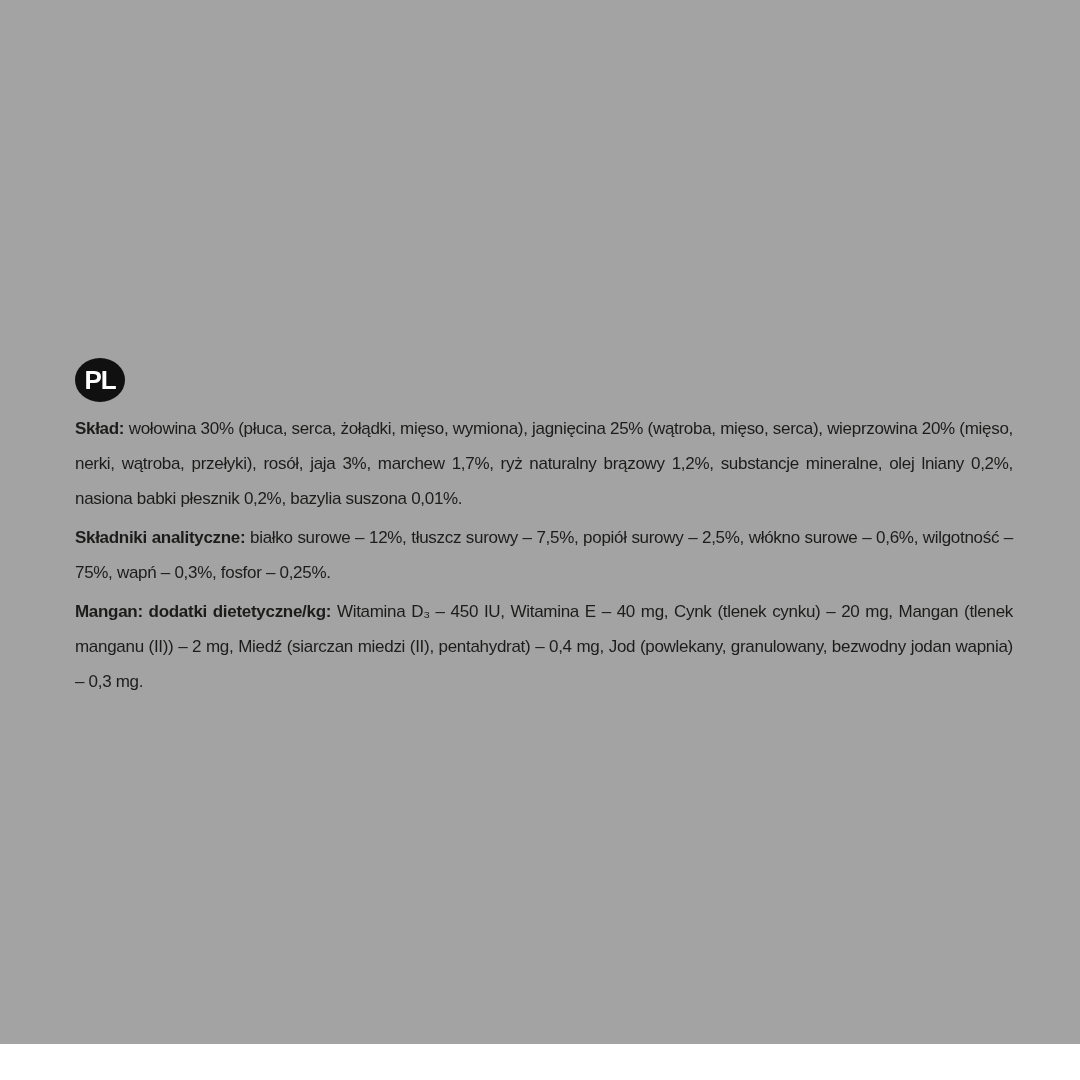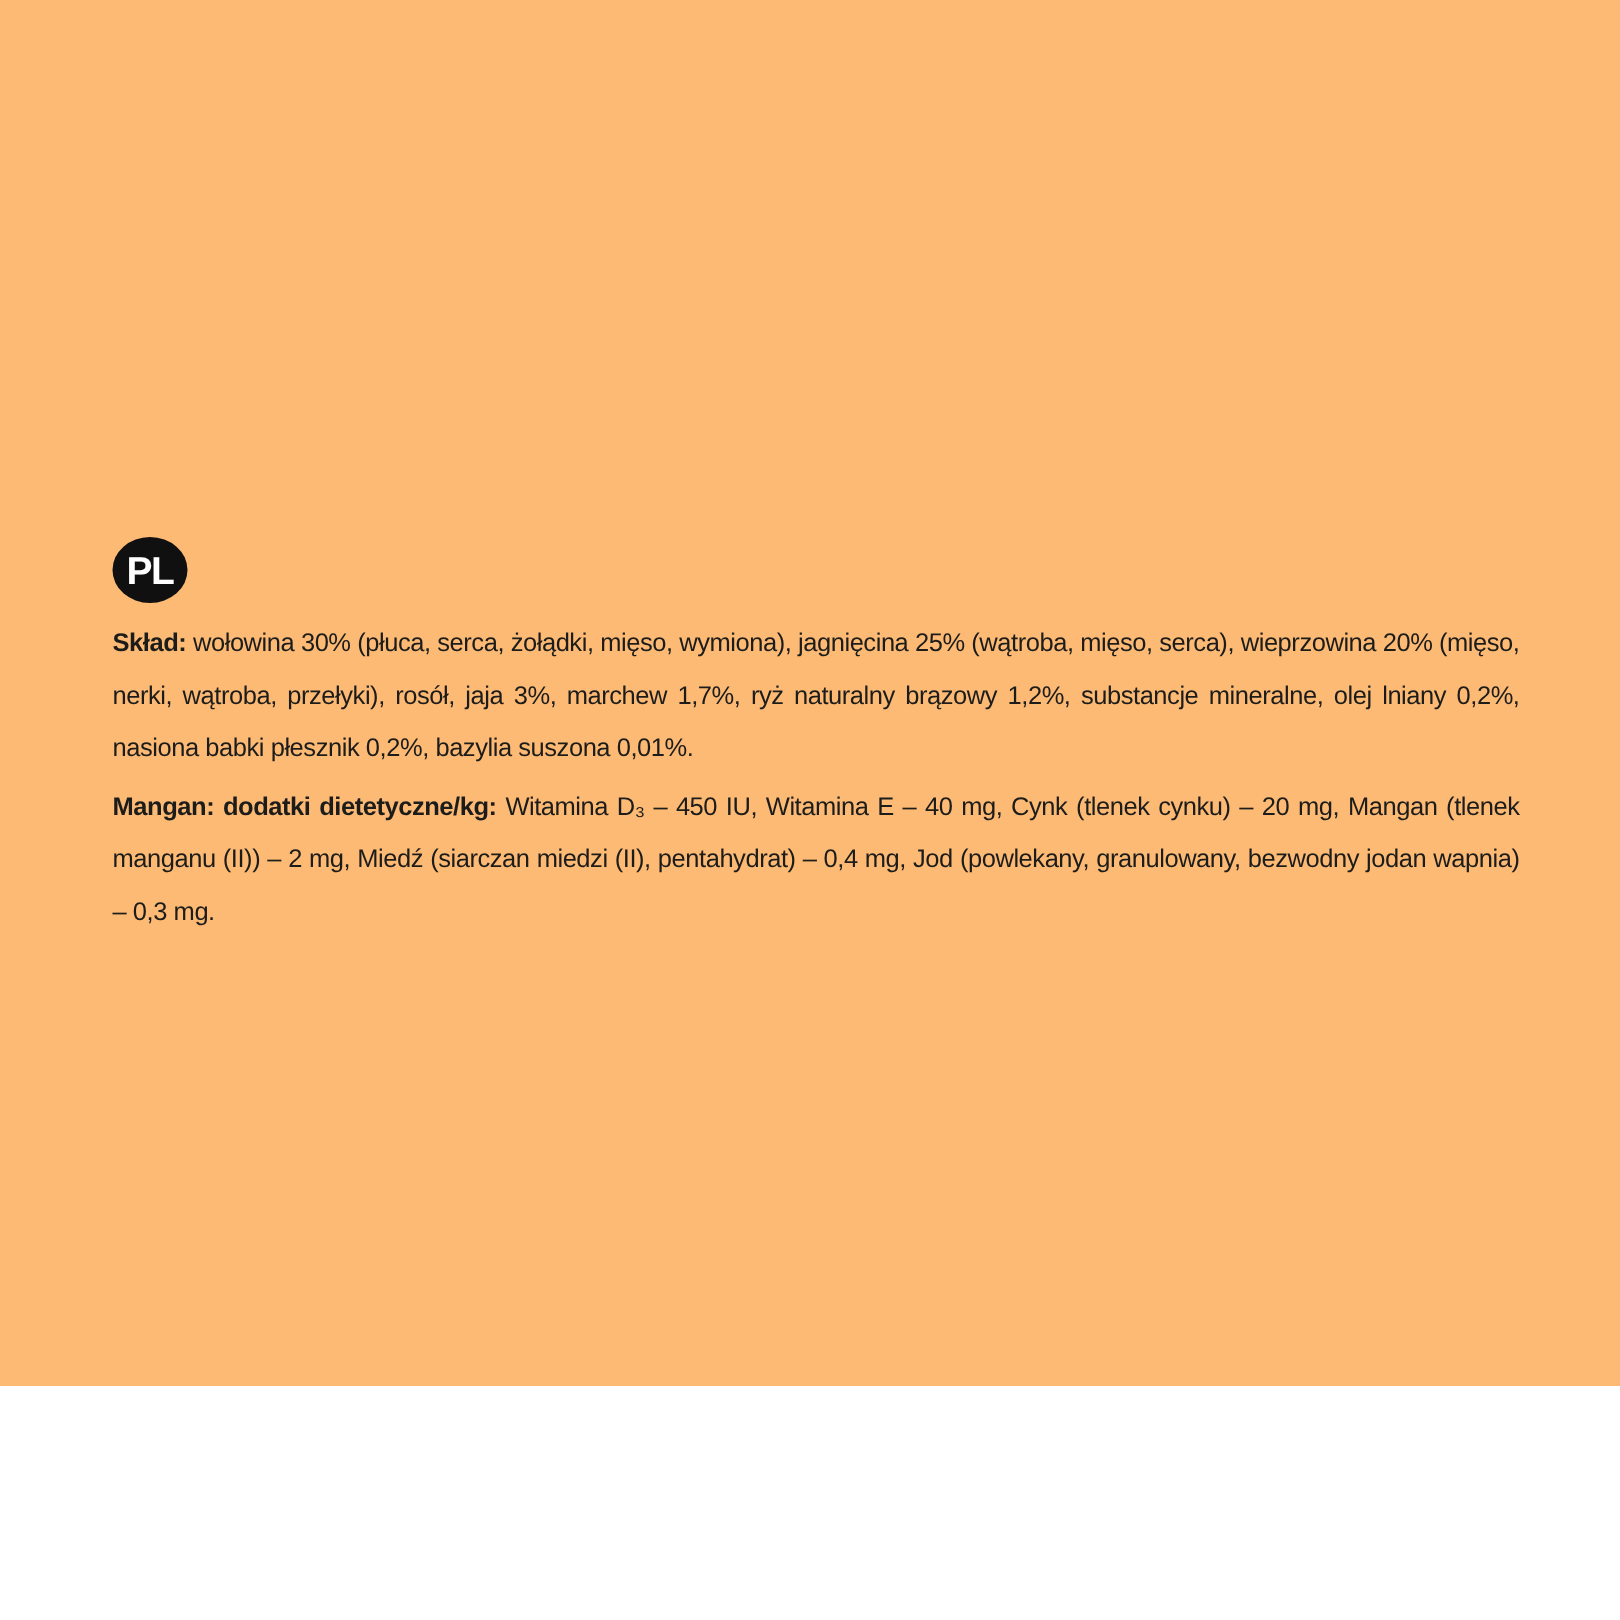--- a/index.html
+++ b/index.html
@@ -6,22 +6,22 @@
     margin: 0;
     padding: 0;
     width: 1080px;
     height: 1080px;
     background: #ffffff;
     font-family: "Liberation Sans", sans-serif;
   }
   .canvas {
     position: relative;
     width: 1080px;
-    height: 924px;
-    background: #fdba74;
+    height: 1044px;
+    background: #a3a3a3;
     overflow: hidden;
   }
   .label-block {
     position: absolute;
     left: 75px;
     top: 358px;
     width: 938px;
     color: #1c1c1b;
   }
   .title-row {
@@ -66,17 +66,18 @@
 
 <div class="canvas">
   <div class="label-block">
 
     <div class="title-row">
       <span class="pl-badge">PL</span>
     </div>
 
     <p class="para"><span class="lead">Skład:</span><span> wołowina 30% (płuca, serca, żołądki, mięso, wymiona), jagnięcina 25% (wątroba, mięso, serca), wieprzowina 20% (mięso, nerki, wątroba, przełyki), rosół, jaja 3%, marchew 1,7%, ryż naturalny brązowy 1,2%, substancje mineralne, olej lniany 0,2%, nasiona babki płesznik 0,2%, bazylia suszona 0,01%.</span></p>
 
+    <p class="para"><span class="lead">Składniki analityczne:</span><span> białko surowe – 12%, tłuszcz surowy – 7,5%, popiół surowy – 2,5%, włókno surowe – 0,6%, wilgotność – 75%, wapń – 0,3%, fosfor – 0,25%.</span></p>
 
     <p class="para"><span class="lead">Mangan: dodatki dietetyczne/kg:</span><span> Witamina D₃ – 450 IU, Witamina E – 40 mg, Cynk (tlenek cynku) – 20 mg, Mangan (tlenek manganu (II)) – 2 mg, Miedź (siarczan miedzi (II), pentahydrat) – 0,4 mg, Jod (powlekany, granulowany, bezwodny jodan wapnia) – 0,3 mg.</span></p>
 
   </div>
 </div>
 
 </body></html>

